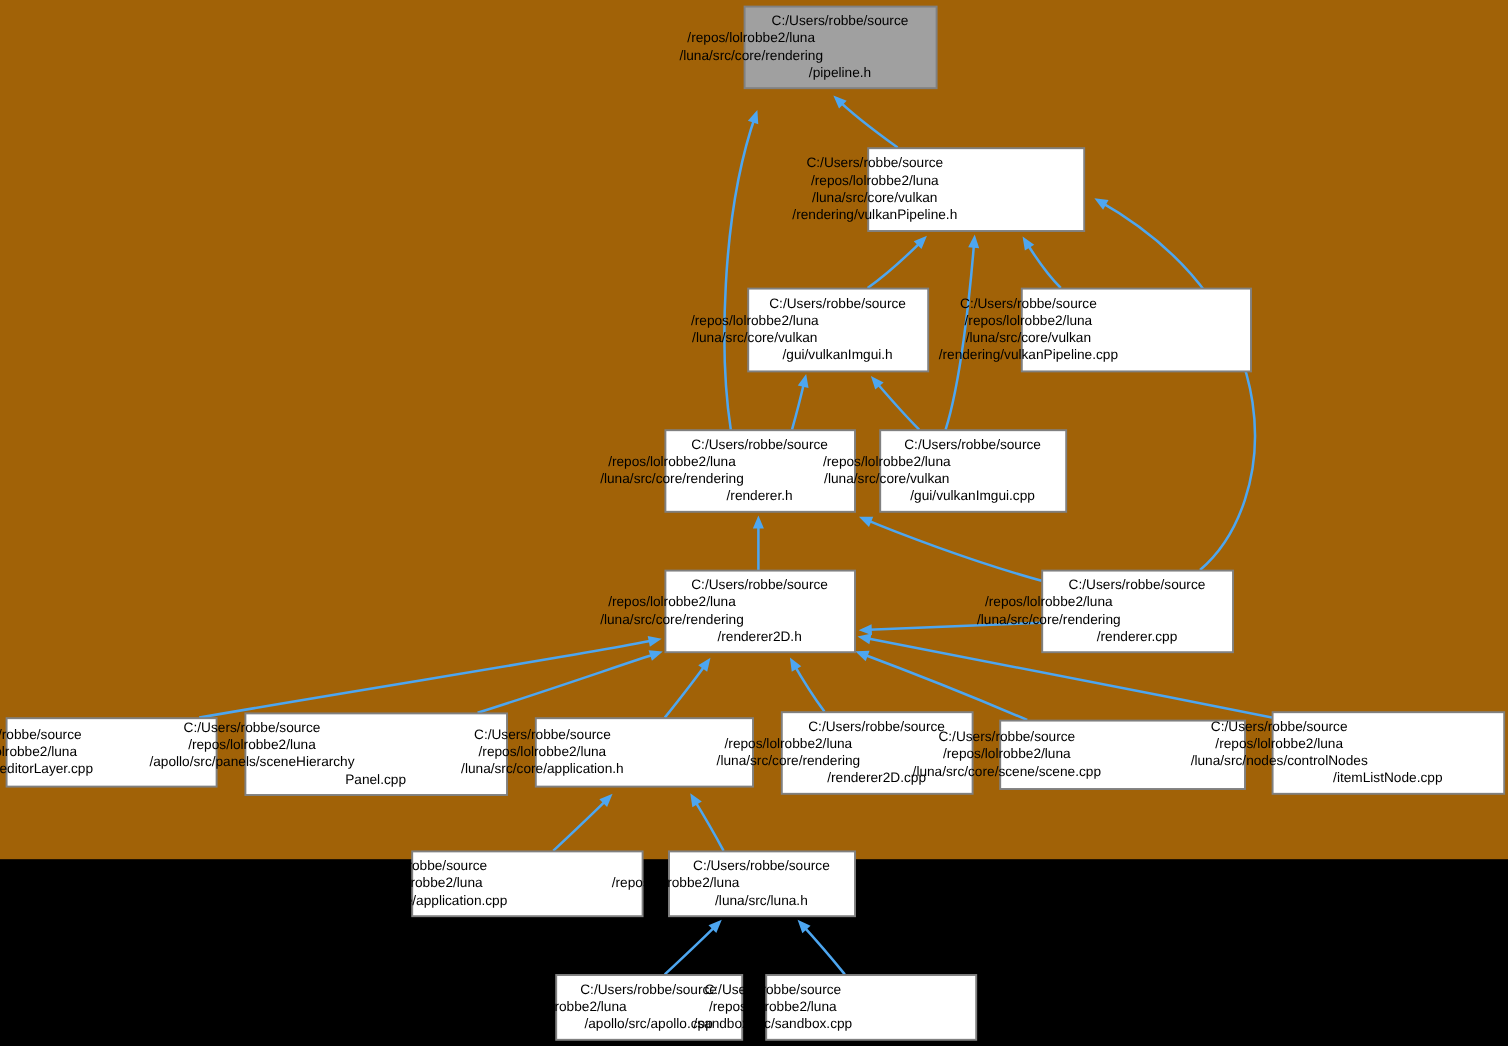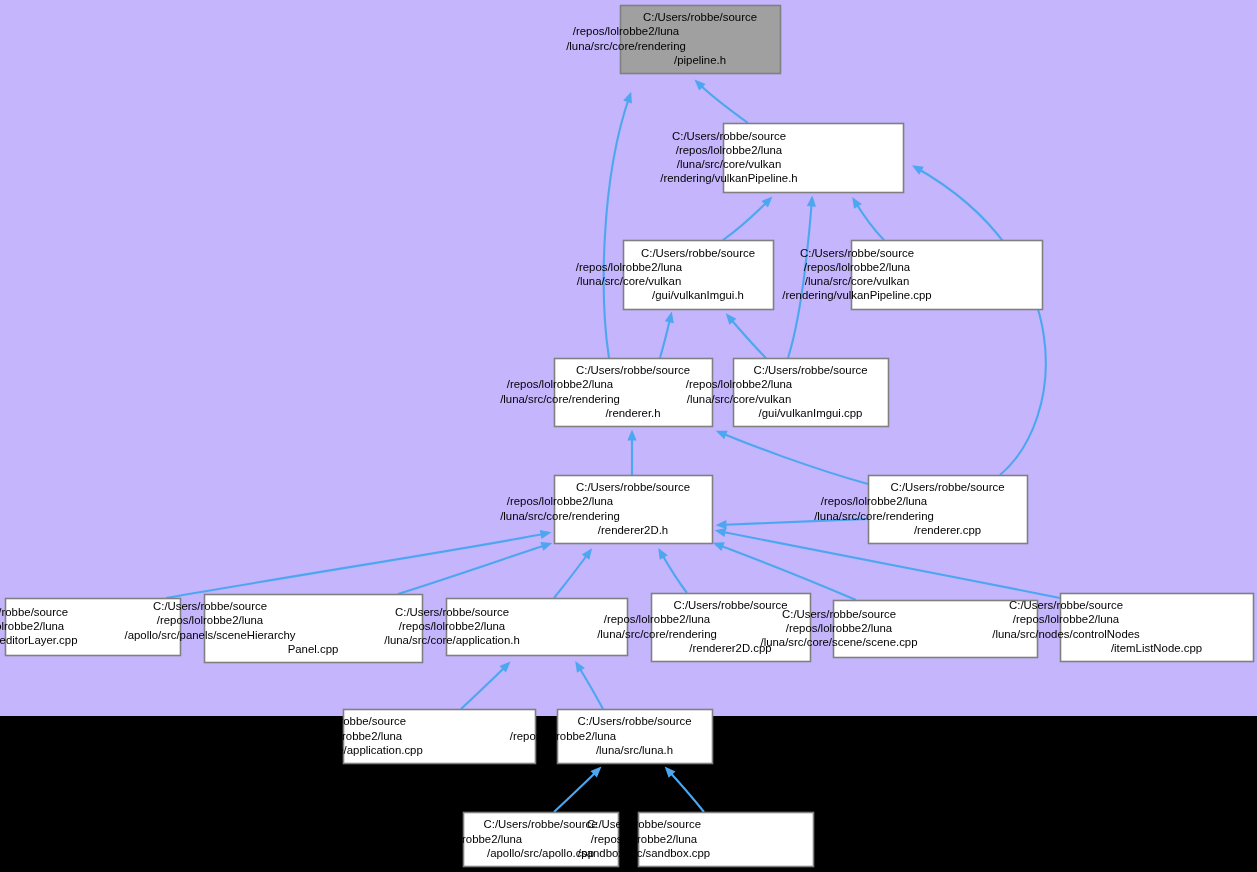--- a/index.html
+++ b/index.html
@@ -11,21 +11,21 @@
   body {
     width: 1257px;
     height: 872px;
     overflow: hidden;
     font-family: "Liberation Sans", sans-serif;
   }
   #graph-root {
     position: relative;
     width: 1257px;
     height: 716px;
-    background: #c4b5fd;
+    background: #a16207;
   }
   #graph-svg {
     position: absolute;
     left: 0;
     top: 0;
     width: 1257px;
     height: 872px;
     display: block;
   }
   .node-label {

